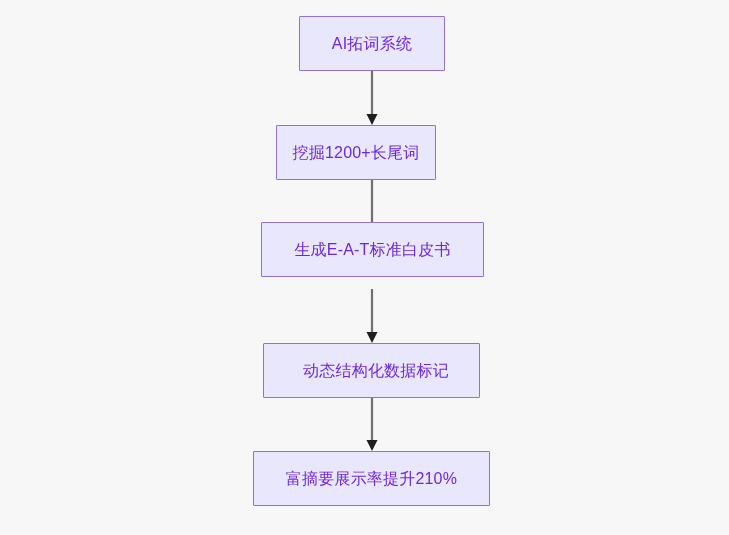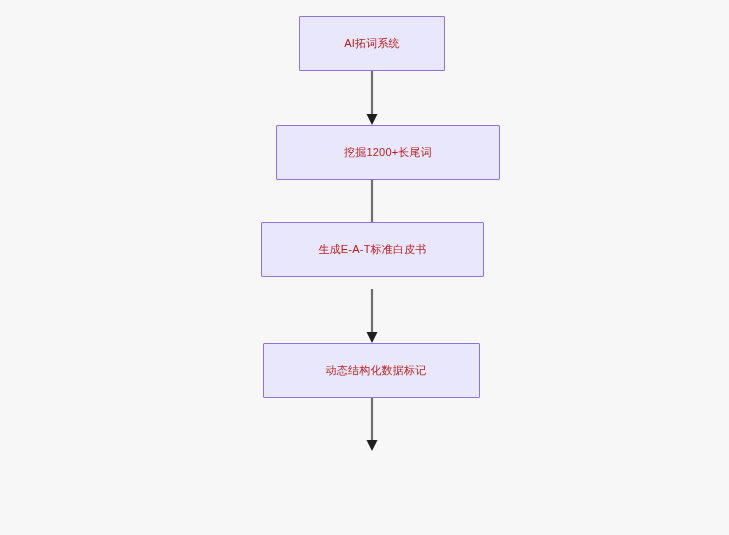--- a/index.html
+++ b/index.html
@@ -22,22 +22,22 @@
     position: absolute;
     box-sizing: border-box;
     background: #e9e7fb;
     border: 1.6px solid #9370d8;
     display: flex;
     align-items: center;
     justify-content: center;
     border-radius: 1px;
   }
   .node-label {
-    color: #b91c1c;
-    font-size: 11px;
+    color: #6d28d9;
+    font-size: 16px;
     line-height: 1.2;
     letter-spacing: 0.2px;
     white-space: nowrap;
     text-align: center;
   }
   .connector {
     position: absolute;
     width: 24px;
     pointer-events: none;
   }
@@ -76,26 +76,29 @@
     <svg width="24" height="53" viewBox="0 0 24 53" xmlns="http://www.w3.org/2000/svg" aria-hidden="true">
       <line x1="12" y1="0" x2="12" y2="45" stroke="#707070" stroke-width="2.2"></line>
       <polygon points="12,53 6.5,42 17.5,42" fill="#1f1f1f"></polygon>
     </svg>
   </div>
 
   <div class="node" style="left:299px; top:16px; width:146px; height:55px;">
     <span class="node-label">AI拓词系统</span>
   </div>
 
-  <div class="node" style="left:276px; top:125px; width:224px; height:55px;">
+  <div class="node" style="left:276px; top:125px; width:160px; height:55px;">
     <span class="node-label">挖掘1200+长尾词</span>
   </div>
 
   <div class="node" style="left:261px; top:222px; width:223px; height:55px;">
     <span class="node-label">生成E-A-T标准白皮书</span>
   </div>
 
   <div class="node" style="left:263px; top:343px; width:217px; height:55px;padding-left:9px;">
     <span class="node-label">动态结构化数据标记</span>
   </div>
 
+  <div class="node" style="left:253px; top:451px; width:237px; height:55px;">
+    <span class="node-label">富摘要展示率提升210%</span>
+  </div>
 
 </div>
 
 </body></html>

